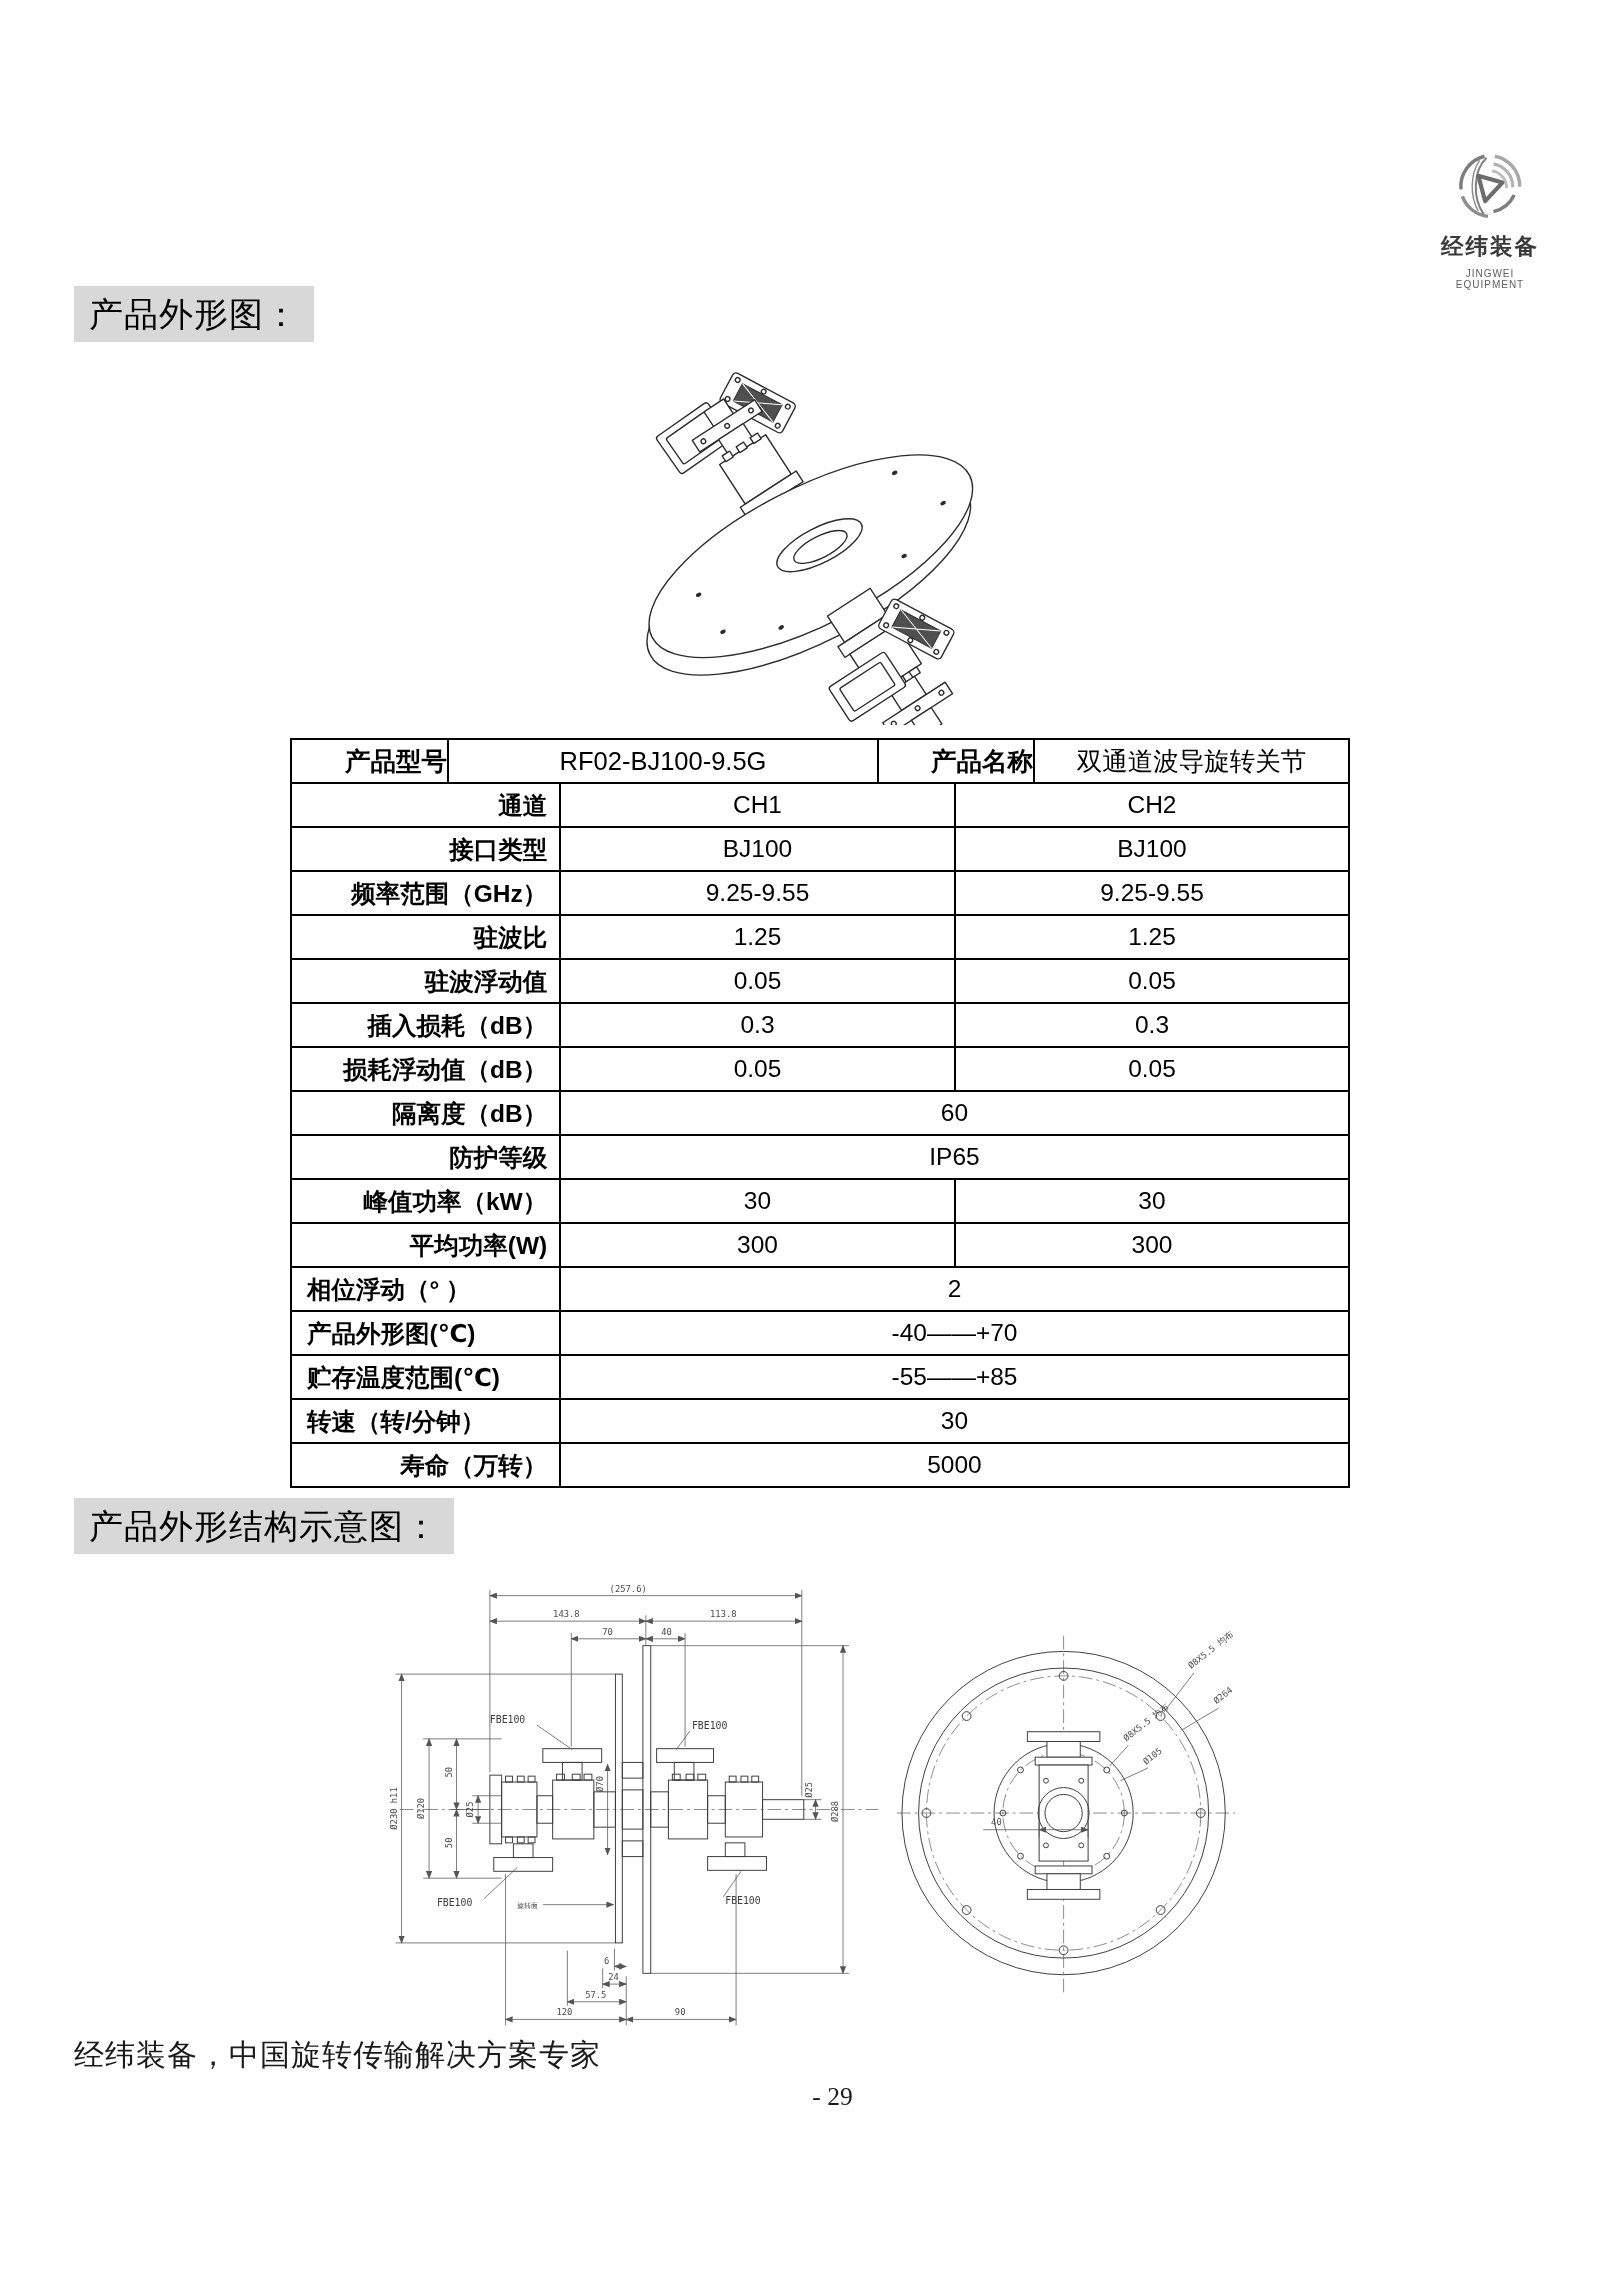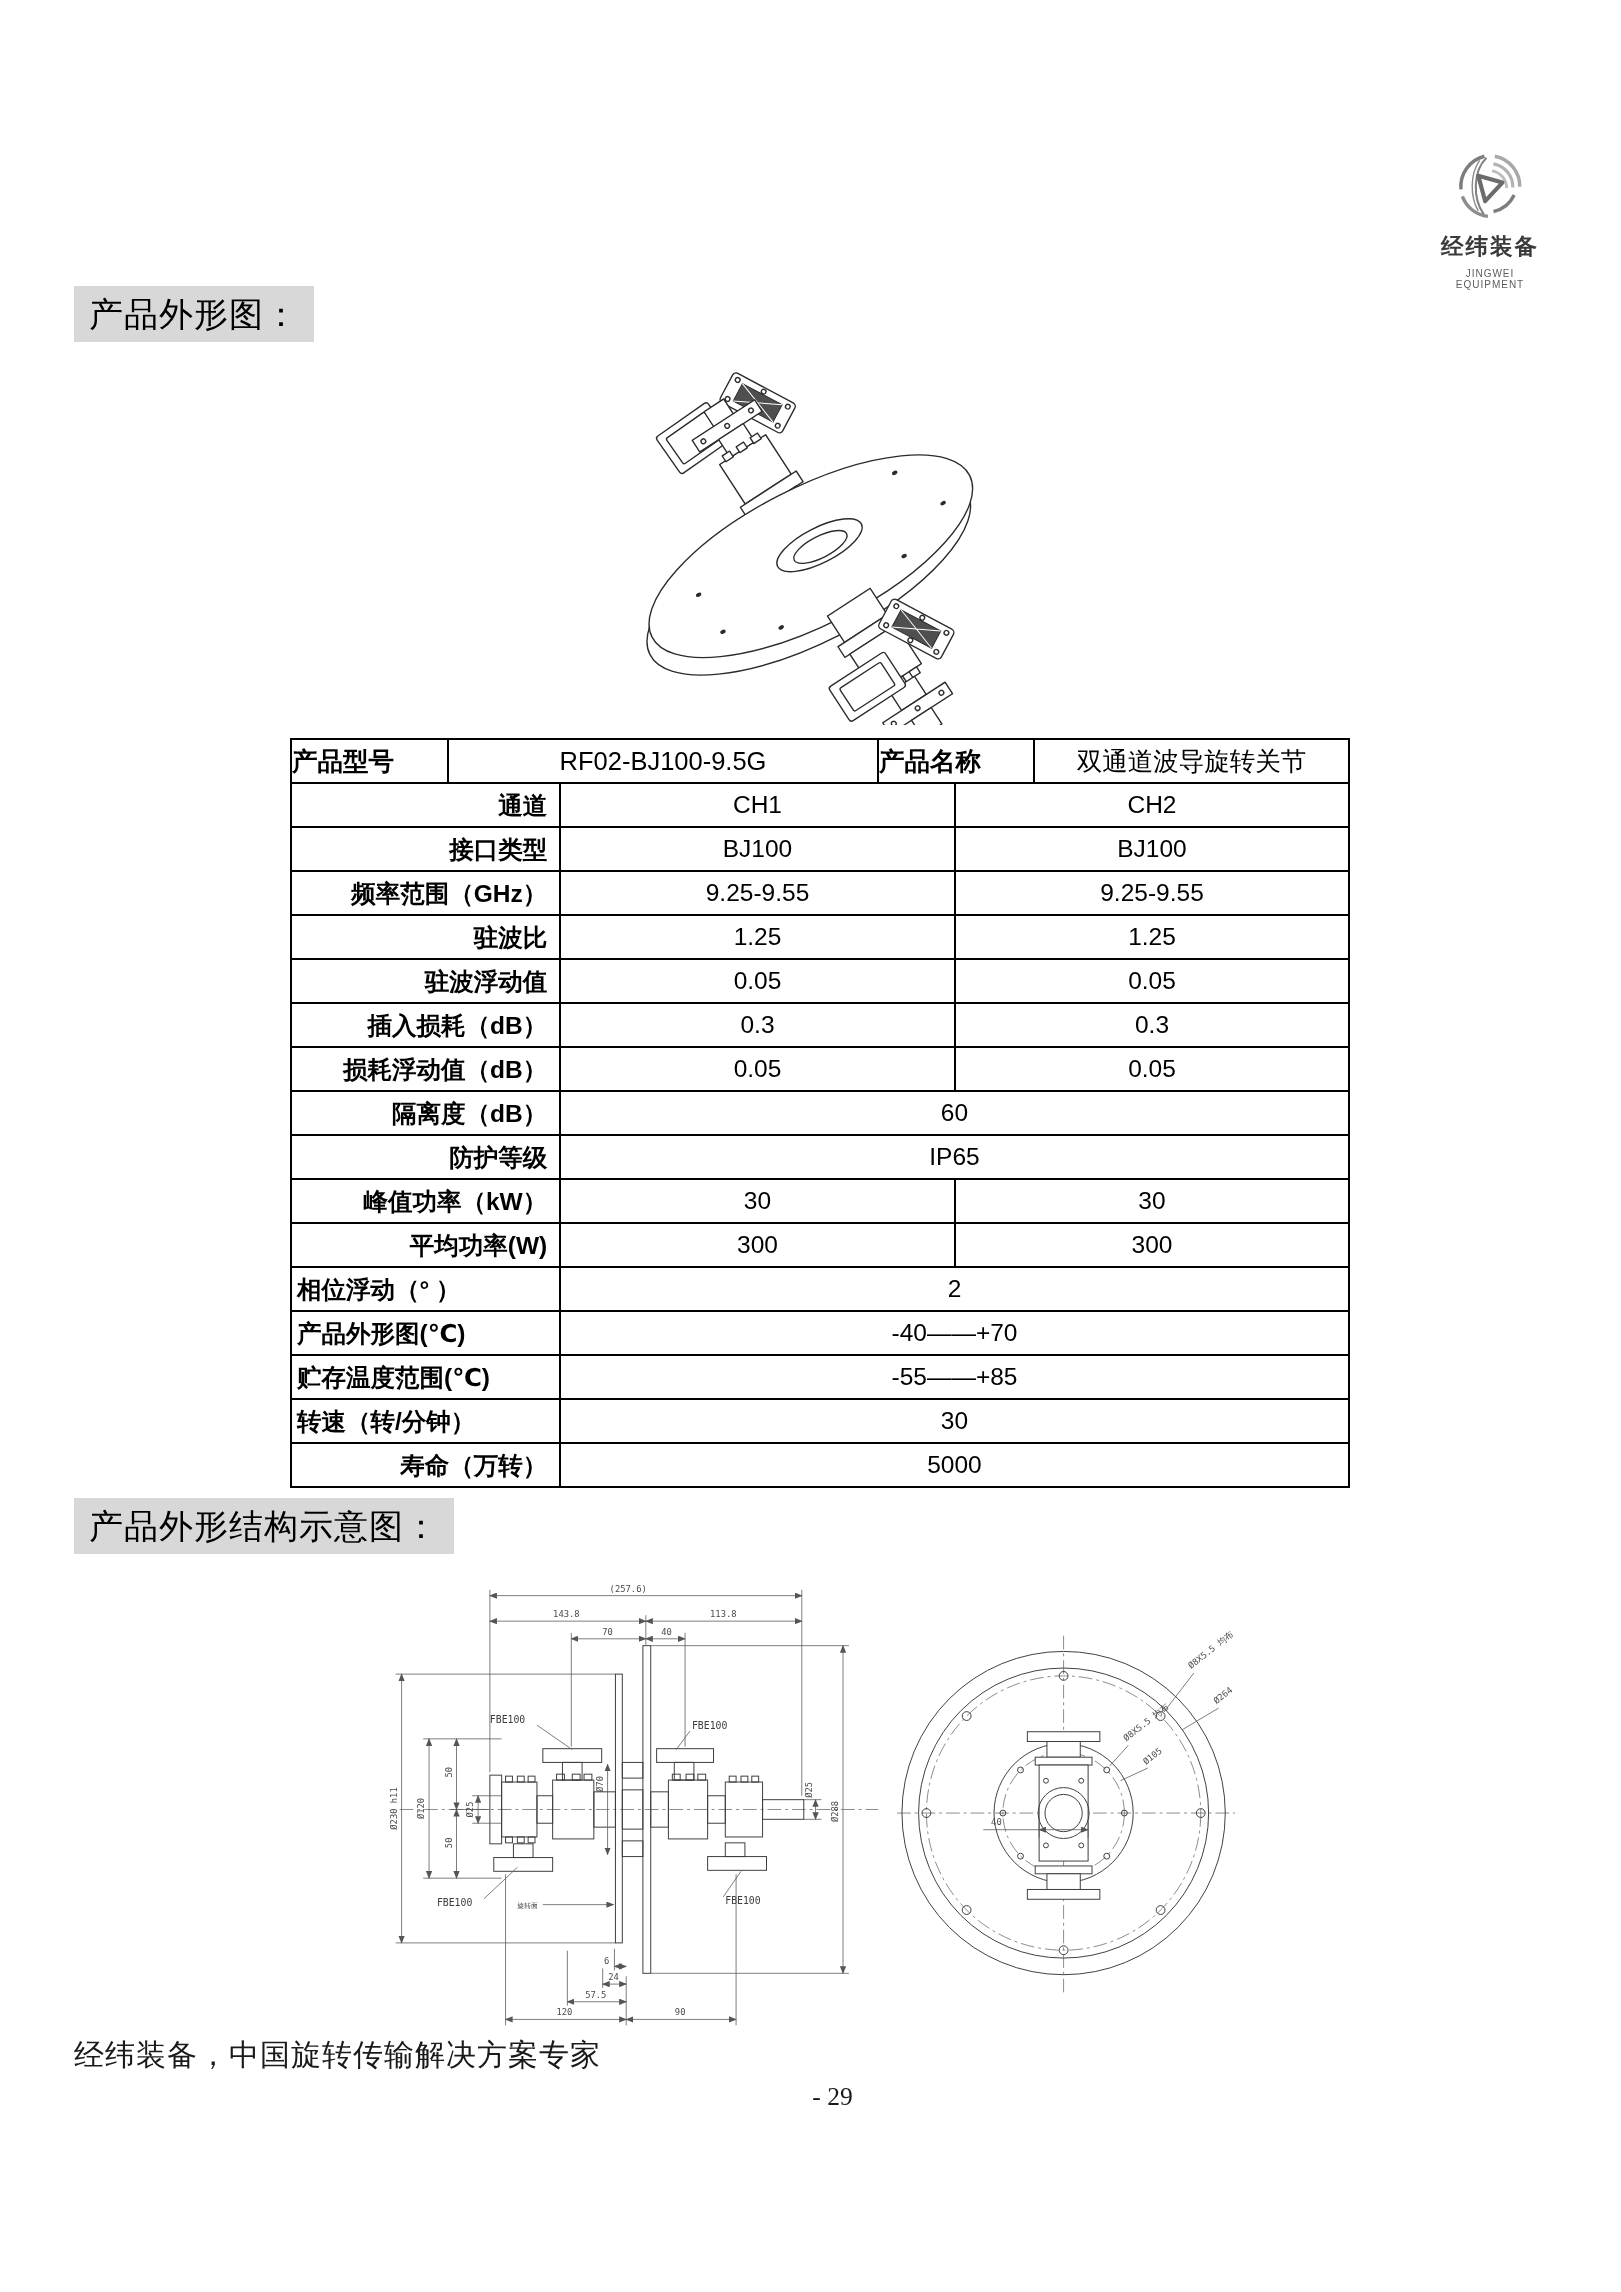--- a/index.html
+++ b/index.html
@@ -19,24 +19,24 @@
   }
   #heading-outline   { left:74px;  top:286px; }
   #heading-structure { left:74px;  top:1498px; }
   
   table.spec {
     position:absolute; left:290px; top:738px; width:1058px;
     border-collapse:collapse; table-layout:fixed;
   }
   table.spec td { border:2px solid #000; height:44px; vertical-align:middle; overflow:hidden; white-space:nowrap; }
   table.spec tr.hdr td { border-bottom:2.9px solid #000; }
-  td.h-lab { font-weight:bold; font-size:25.5px; text-align:left; }
+  td.h-lab { font-weight:bold; font-size:25.5px; text-align:right; }
   td.h-val { font-size:25.5px; text-align:center; }
   td.lab   { font-weight:bold; font-size:24.5px; text-align:right; padding-right:11.8px; }
-  td.lab.left { text-align:left; padding-left:5px; padding-right:0; }
+  td.lab.left { text-align:left; padding-left:15px; padding-right:0; }
   td.val   { font-size:24.5px; text-align:center; font-weight:normal; }
   
   .drawing { position:absolute; }
   svg text.d  { font-family:"DejaVu Sans Mono",monospace; font-size:9px; fill:#4a4a4a; }
   svg text.d7 { font-family:"DejaVu Sans Mono",monospace; font-size:7px; fill:#333; }
   svg text.fl { font-family:"DejaVu Sans Mono",monospace; font-size:10px; fill:#3c3c3c; }
   svg .ln  { fill:none; stroke:#3c3c3c; stroke-width:1; }
   svg .lnf { fill:#fff;  stroke:#3c3c3c; stroke-width:1; }
   svg .cl  { fill:none; stroke:#6b6b6b; stroke-width:0.8; stroke-dasharray:14 4 3 4; }
   svg .dim { fill:none; stroke:#5a5a5a; stroke-width:0.8; }

